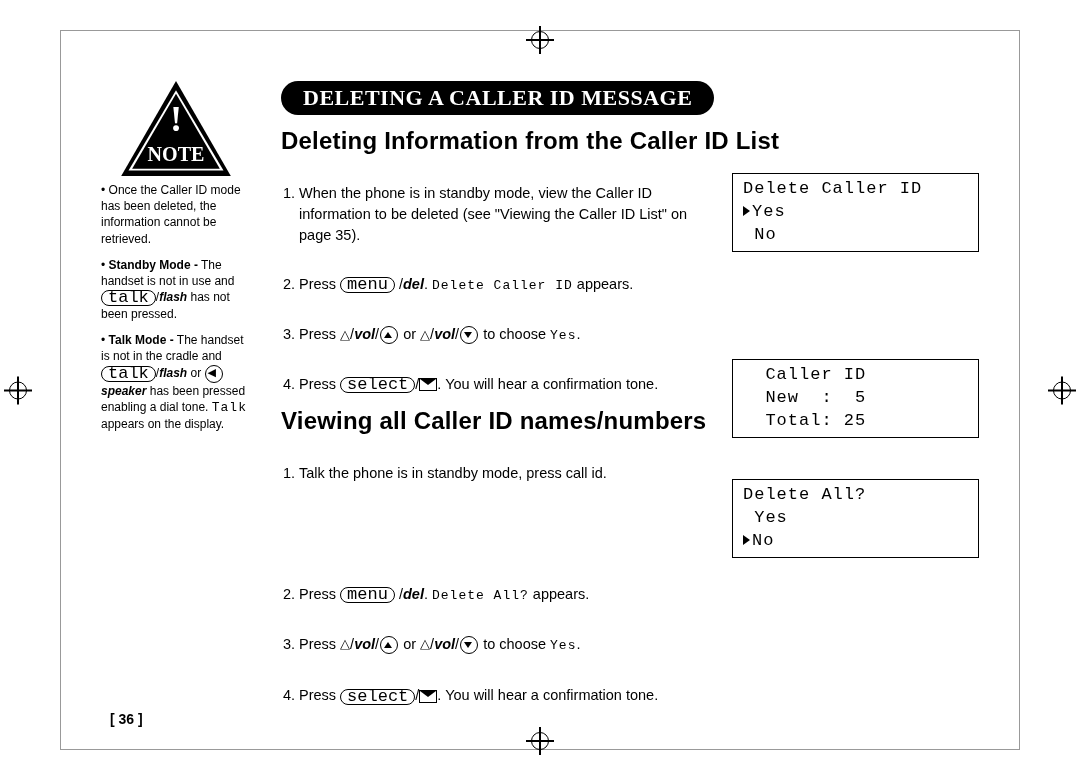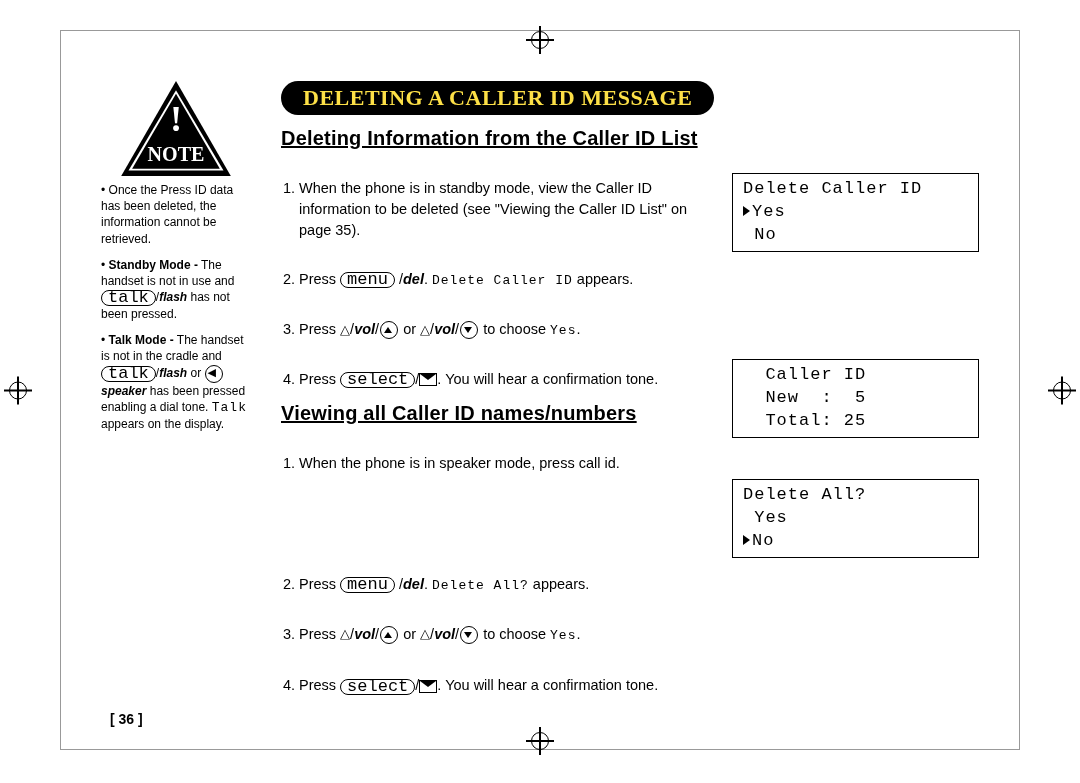--- a/index.html
+++ b/index.html
@@ -51,26 +51,26 @@
 
   .pillbtn {
     display:inline-block;border:1.3px solid #000;border-radius:10px;
     padding:0 6px;font-size:17px;line-height:14px;vertical-align:middle;
     font-family: Liberation Mono, monospace;
   }
   .ital {font-style:italic;font-weight:bold;}
 
   .bannerwrap {text-align:left;margin-bottom:10px;}
   .banner {
-    display:inline-block;background:#000;color:#fde047;
+    display:inline-block;background:#000;color:#ffffff;
     font-family:"Times New Roman",serif;font-weight:bold;
     font-size:22px;padding:4px 22px;border-radius:18px;
     letter-spacing:0.5px;
   }
-  .subhead {font-weight:bold;font-size:20px;margin:12px 0 4px 0;letter-spacing:0.2px;text-decoration:underline;}
+  .subhead {font-weight:bold;font-size:24px;margin:12px 0 4px 0;letter-spacing:0.2px;}
   .maincol ol {margin:0 0 12px 18px;padding:0;font-size:14.5px;line-height:1.45;}
   .maincol ol li{margin-bottom:5px;margin-top:28px;}
 
   .lcd {
     border:1.5px solid #000;
     font-family:"Courier New",monospace;
     font-size:17px;line-height:1.35;
     padding:4px 10px;white-space:pre;
     position:absolute;right:0;width:225px;
     letter-spacing:1px;
@@ -122,21 +122,21 @@
       <div class="warn-triangle">
         <svg viewBox="0 0 120 104">
           <polygon points="60,0 120,104 0,104" fill="#000"></polygon>
           <polygon points="60,10 112,98 8,98" fill="#fff"></polygon>
           <polygon points="60,14 108,96 12,96" fill="#000"></polygon>
           <text x="60" y="55" text-anchor="middle" fill="#fff" font-size="40" font-family="Times New Roman" font-weight="bold">!</text>
           <text x="60" y="88" text-anchor="middle" fill="#fff" font-size="22" font-family="Times New Roman" font-weight="bold">NOTE</text>
         </svg>
       </div>
       <ul>
-        <li>• <span>Once the Press ID data has been deleted, the information cannot be retrieved.</span></li>
+        <li>• <span>Once the Caller ID mode has been deleted, the information cannot be retrieved.</span></li>
         <li>
           • <b>Standby Mode -</b>
           <span>The handset is not in use and</span>
           <span class="pillbtn">talk</span>/<span class="ital">flash</span>
           <span>has not been pressed.</span>
         </li>
         <li>
           • <b>Talk Mode -</b>
           <span>The handset is not in the cradle and</span>
           <span class="pillbtn">talk</span>/<span class="ital">flash</span>
@@ -177,21 +177,21 @@
         <li>
           <span>Press</span>
           <span class="pillbtn">select</span>/<span class="envicon"></span><span>. You will hear a confirmation tone.</span>
         </li>
       </ol>
       </div>
 
       <div class="subhead">Viewing all Caller ID names/numbers</div>
       <div class="stepblock">
       <ol>
-        <li style="margin-bottom:100px;">When the phone is in speaker mode, press call id.</li>
+        <li style="margin-bottom:100px;">Talk the phone is in standby mode, press call id.</li>
         <li>
           <span>Press</span>
           <span class="pillbtn">menu</span>
           /<span class="ital">del</span><span>.</span>
           <span class="lcdtxt">Delete All?</span>
           <span>appears.</span>
         </li>
         <li style="margin-bottom:30px;">
           <span>Press</span>
           <span class="ringicon">△</span>/<span class="ital">vol</span>/<span class="volarrow up"></span>

